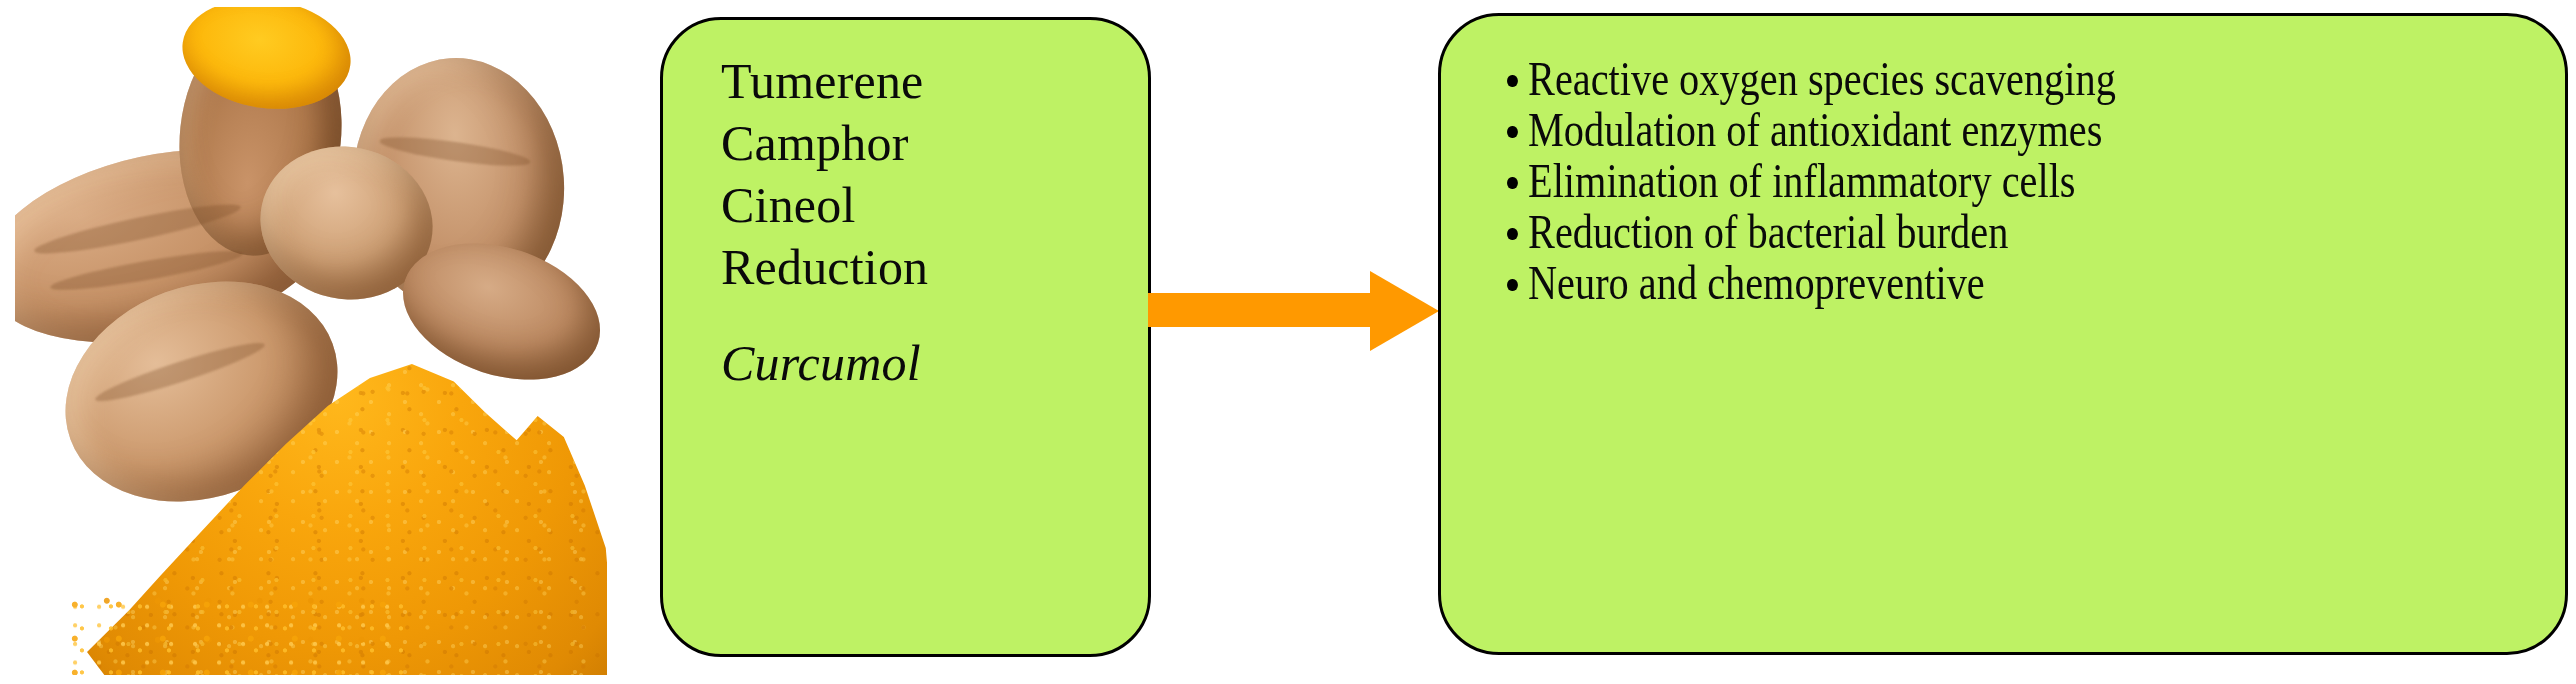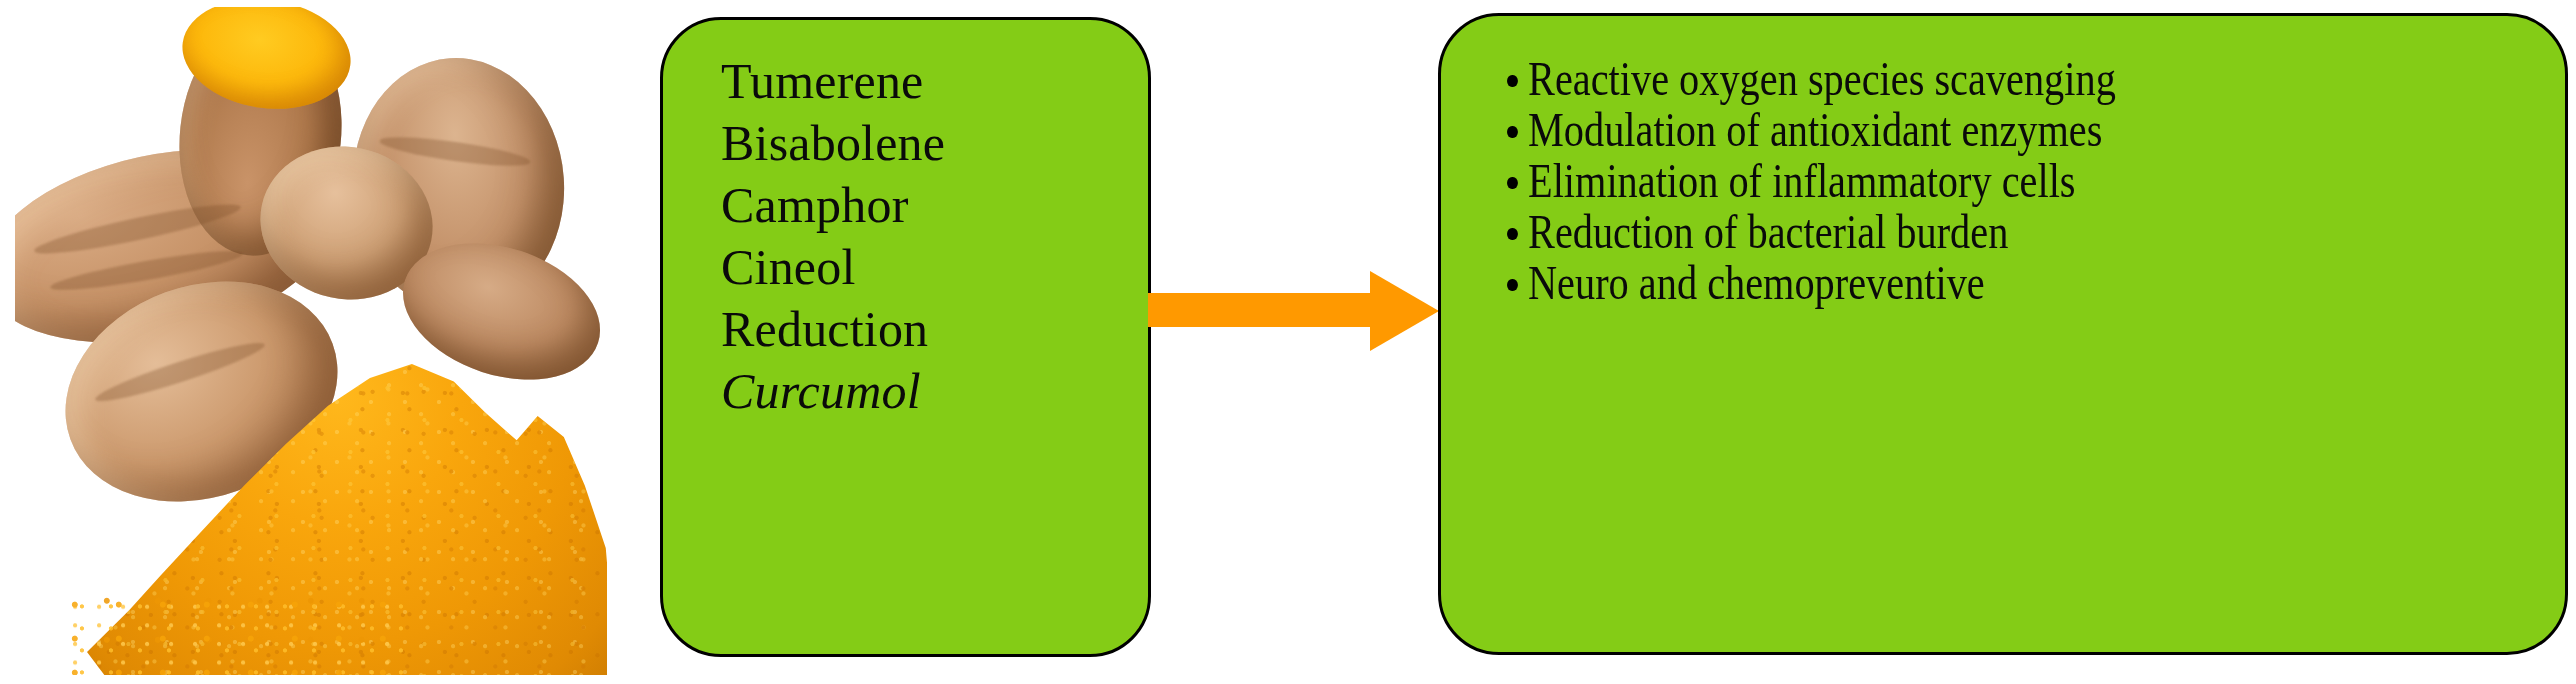--- a/index.html
+++ b/index.html
@@ -121,21 +121,21 @@
       radial-gradient(circle at 20% 40%, #f7a408 0 2.5px, transparent 3.4px),
       radial-gradient(circle at 55% 70%, #ffbe2a 0 1.7px, transparent 2.5px),
       radial-gradient(circle at 80% 25%, #ee9704 0 2.5px, transparent 3.4px),
       radial-gradient(circle at 38% 85%, #ffc94d 0 1.7px, transparent 2.5px);
     background-size: 44px 34px, 29px 22px, 51px 39px, 24px 18.6px;
   }
 
   
   .rbox {
     position: absolute;
-    background: #84cc16;
+    background: #bef264;
     border: 3.4px solid #000000;
     border-radius: 61px;
     box-sizing: border-box;
   }
   #mid-box  { left: 660px;  top: 17px; width: 491px;  height: 640px; }
   #right-box{ left: 1438px; top: 12.7px; width: 1130px; height: 642px; }
 
   
   .compound-list {
     position: absolute;
@@ -145,21 +145,21 @@
     padding: 0;
     list-style: none;
   }
   .compound-item {
     font-size: 50px;
     line-height: 62px;
     color: #0a0a0a;
     white-space: nowrap;
     letter-spacing: 0.2px;
   }
-  .compound-item.italic { font-style: italic; }
+  .compound-item.italic { font-style: italic; margin-top: 34px; }
 
   
   .effect-list {
     position: absolute;
     left: 66px;
     top: 37px;
     right: 34px;
     margin: 0;
     padding: 0;
     list-style: none;
@@ -231,21 +231,20 @@
     <div class="ridge" style="left:364px; top:135px; width:152px; height:18.6px; transform:rotate(8deg);"></div>
     <div class="powder"></div>
     <div class="powder-grain"></div>
     <div class="powder-scatter"></div>
   </div>
 </div>
 
 <div class="rbox" id="mid-box">
   <ul class="compound-list">
     <li class="compound-item">Tumerene</li>
-    <li class="compound-item">Bisabolene</li>
     <li class="compound-item">Camphor</li>
     <li class="compound-item">Cineol</li>
     <li class="compound-item">Reduction</li>
     <li class="compound-item italic">Curcumol</li>
   </ul>
 </div>
 
 <div class="arrow">
   <div class="arrow-shaft"></div>
   <div class="arrow-head"></div>

